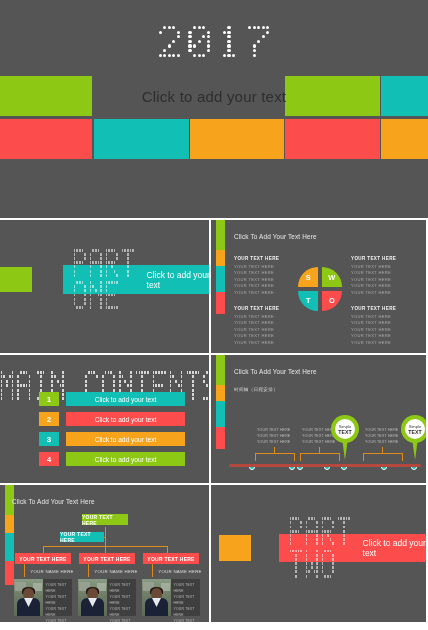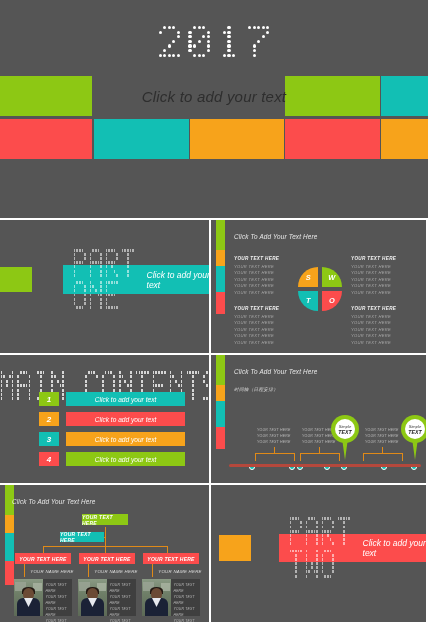--- a/index.html
+++ b/index.html
@@ -1,20 +1,20 @@
 <!DOCTYPE html>
 <html><head>
 <meta charset="utf-8">
 <style>
   html,body{margin:0;padding:0;background:#ffffff;}
   body{width:428px;height:630px;overflow:hidden;font-family:"Liberation Sans",sans-serif;}
   .deck{width:428px;height:630px;background:#ffffff;display:flex;flex-direction:column;gap:2px;}
 
   
-  .slide{background:#555555;position:relative;overflow:hidden;font-style:italic;}
+  .slide{background:#555555;position:relative;overflow:hidden;}
   .row{display:flex;gap:2px;}
 
   
   .cover{height:218px;width:428px;position:relative;}
   .cover-year{position:absolute;left:0;right:0;top:26px;text-align:center;}
   .dotword{display:inline-block;line-height:0;font-size:0;}
   .dotrow{display:block;height:4.6px;white-space:nowrap;font-size:0;}
   .dot{display:inline-block;width:3.2px;height:3.2px;border-radius:50%;margin:0 .7px;vertical-align:top;}
   .dot.on{background:#ffffff;}
   .dot.off{background:transparent;}

